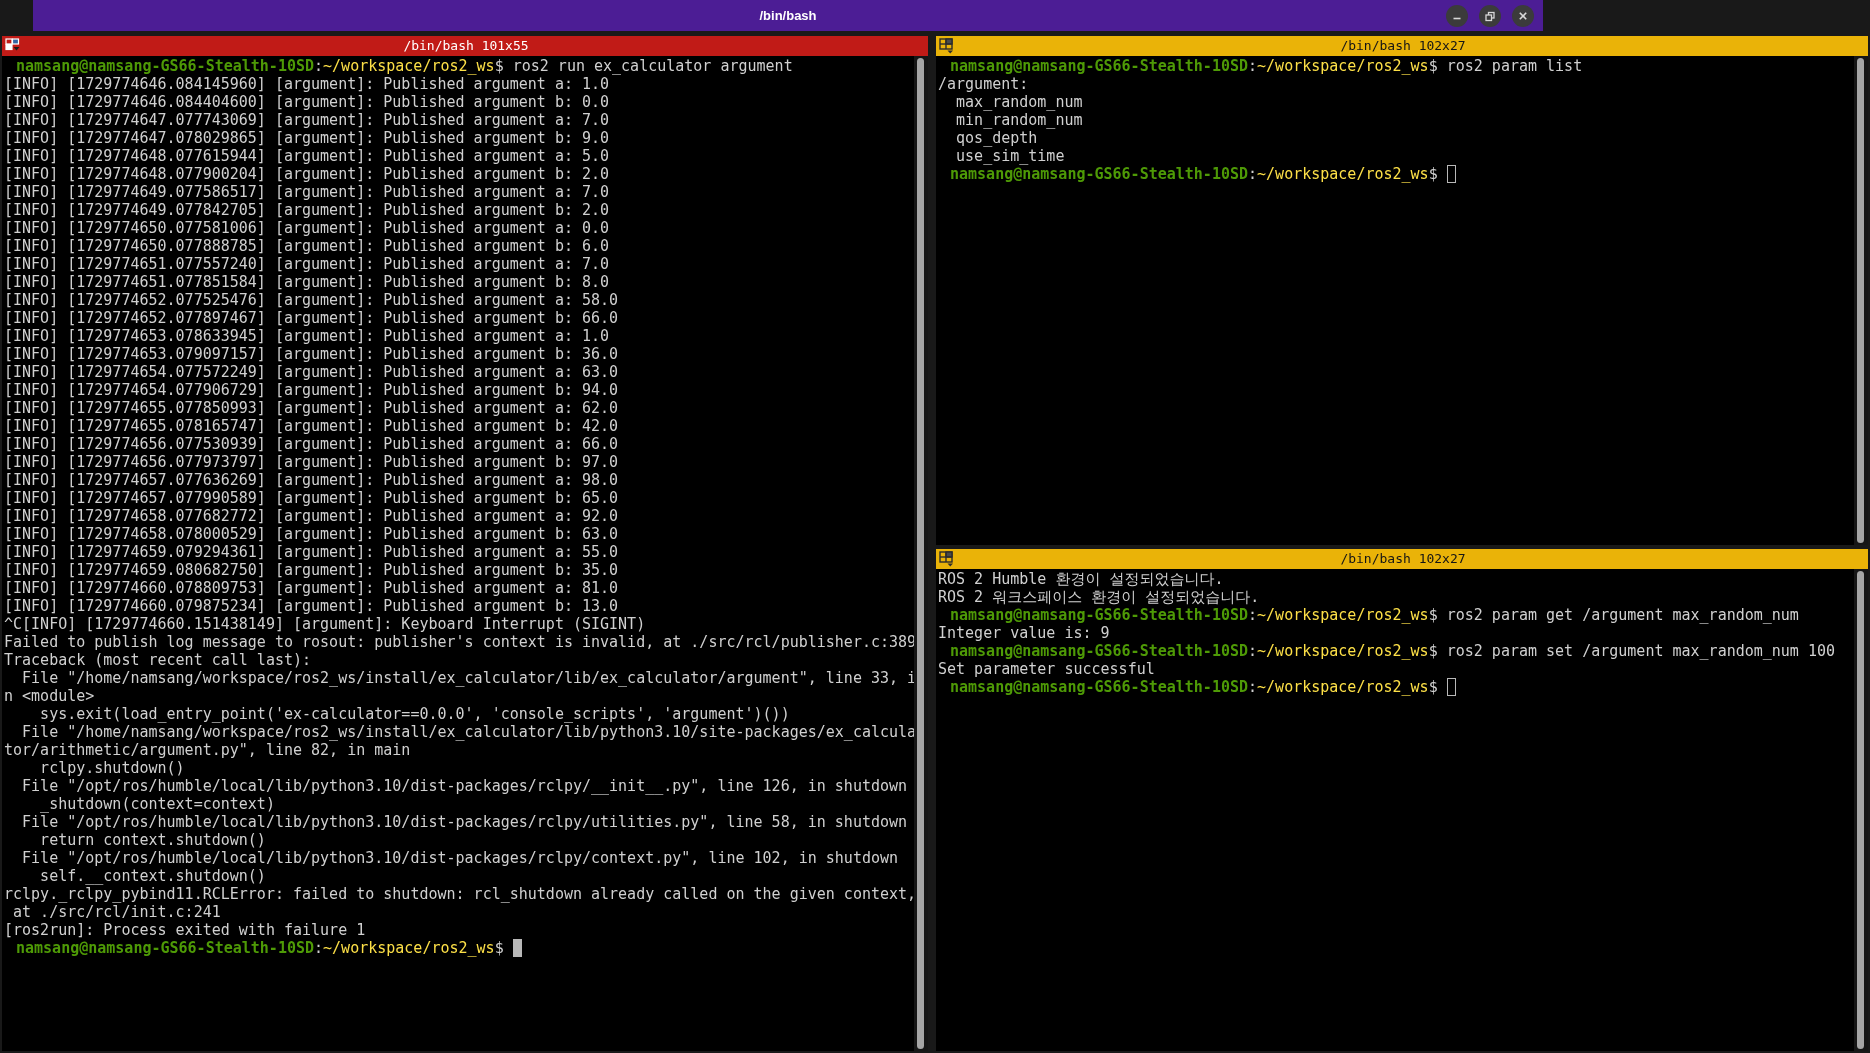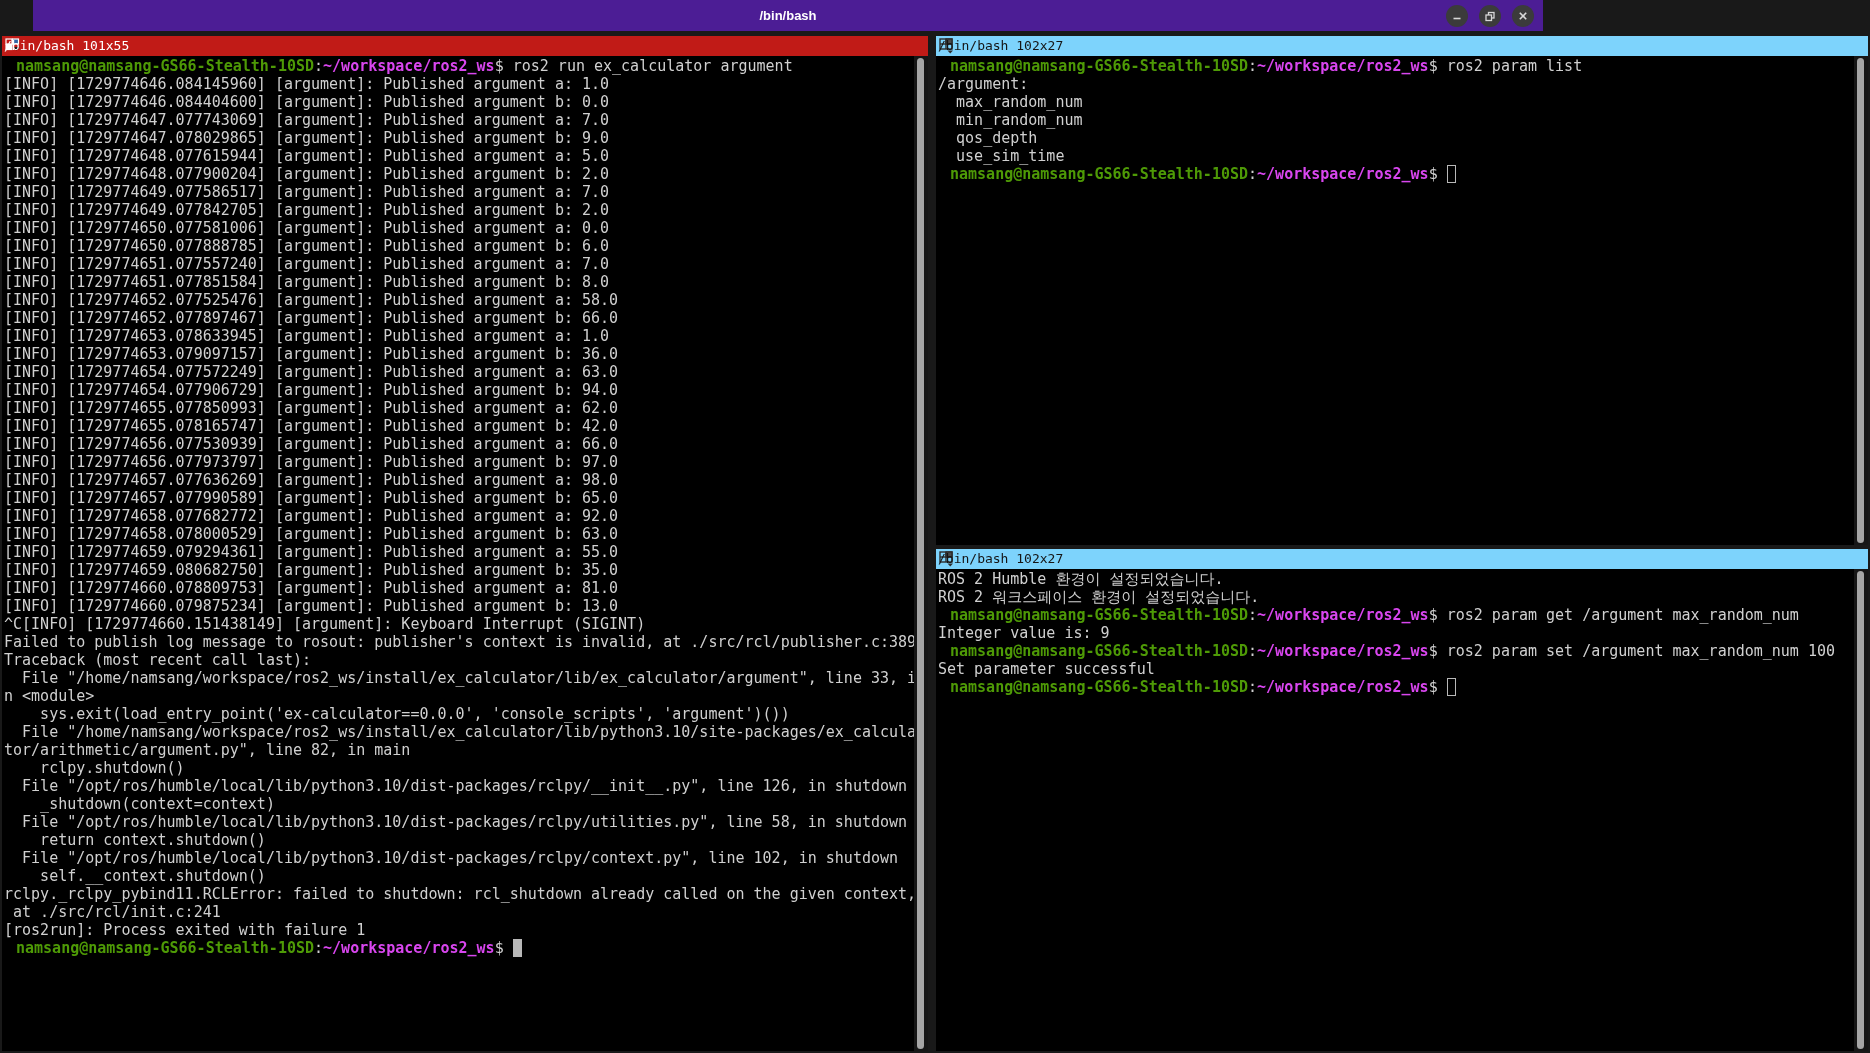--- a/index.html
+++ b/index.html
@@ -8,30 +8,30 @@
   .win-titlebar{position:absolute;left:0;top:0;width:1510px;height:31px;background:#4c1d95;margin-left:33px;}
   .win-title{position:absolute;left:0;right:0;top:0;height:31px;line-height:31px;text-align:center;
              color:#ffffff;font-weight:bold;font-size:13px;font-family:"Liberation Sans",sans-serif;}
   .win-controls{position:absolute;right:9px;top:5px;display:flex;gap:11px;}
   .wbtn{width:22px;height:22px;border-radius:50%;background:#3b3b3b;display:flex;align-items:center;justify-content:center;}
   .wbtn svg{display:block;}
 
   .pane{position:absolute;background:#000000;}
   .pane-tb{position:absolute;left:0;top:0;right:0;height:20px;font-size:13px;line-height:20px;}
   .pane-tb.focused{background:#c11b17;color:#ffffff;}
-  .pane-tb.unfocused{background:#7dd3fc;color:#151515;}
-  .pane-title{position:absolute;left:2px;right:0;top:0;}
+  .pane-tb.unfocused{background:#eab308;color:#151515;}
+  .pane-title{position:absolute;left:2px;right:0;top:0;text-align:center;}
   .group-icon{position:absolute;left:3px;top:2px;width:16px;height:16px;}
 
   .term{position:absolute;left:2px;top:21px;right:14px;bottom:0;overflow:hidden;
         font-size:15px;line-height:18px;color:#d0d0d0;white-space:pre;}
   .tline{height:18px;}
   .f{color:#d0d0d0;}
   .g{color:#4e9a06;font-weight:bold;margin-left:12px;}
-  .b{color:#d946ef;font-weight:bold;}
+  .b{color:#fde047;font-weight:normal;}
   .cb{background:#b8b8b8;color:#b8b8b8;}
   .ch{box-shadow:inset 0 0 0 1px #b8b8b8;color:transparent;}
 
   .sb{position:absolute;right:0;top:20px;bottom:0;width:14px;background:#161616;}
   .sb .thumb{position:absolute;left:3px;width:7px;top:2px;bottom:2px;border-radius:4px;background:#a6a6a6;}
 
   #pane-left{left:2px;top:36px;width:926px;height:1015px;}
   #pane-right-top{left:936px;top:36px;width:932px;height:509px;}
   #pane-right-bottom{left:936px;top:549px;width:932px;height:502px;}
 </style>

